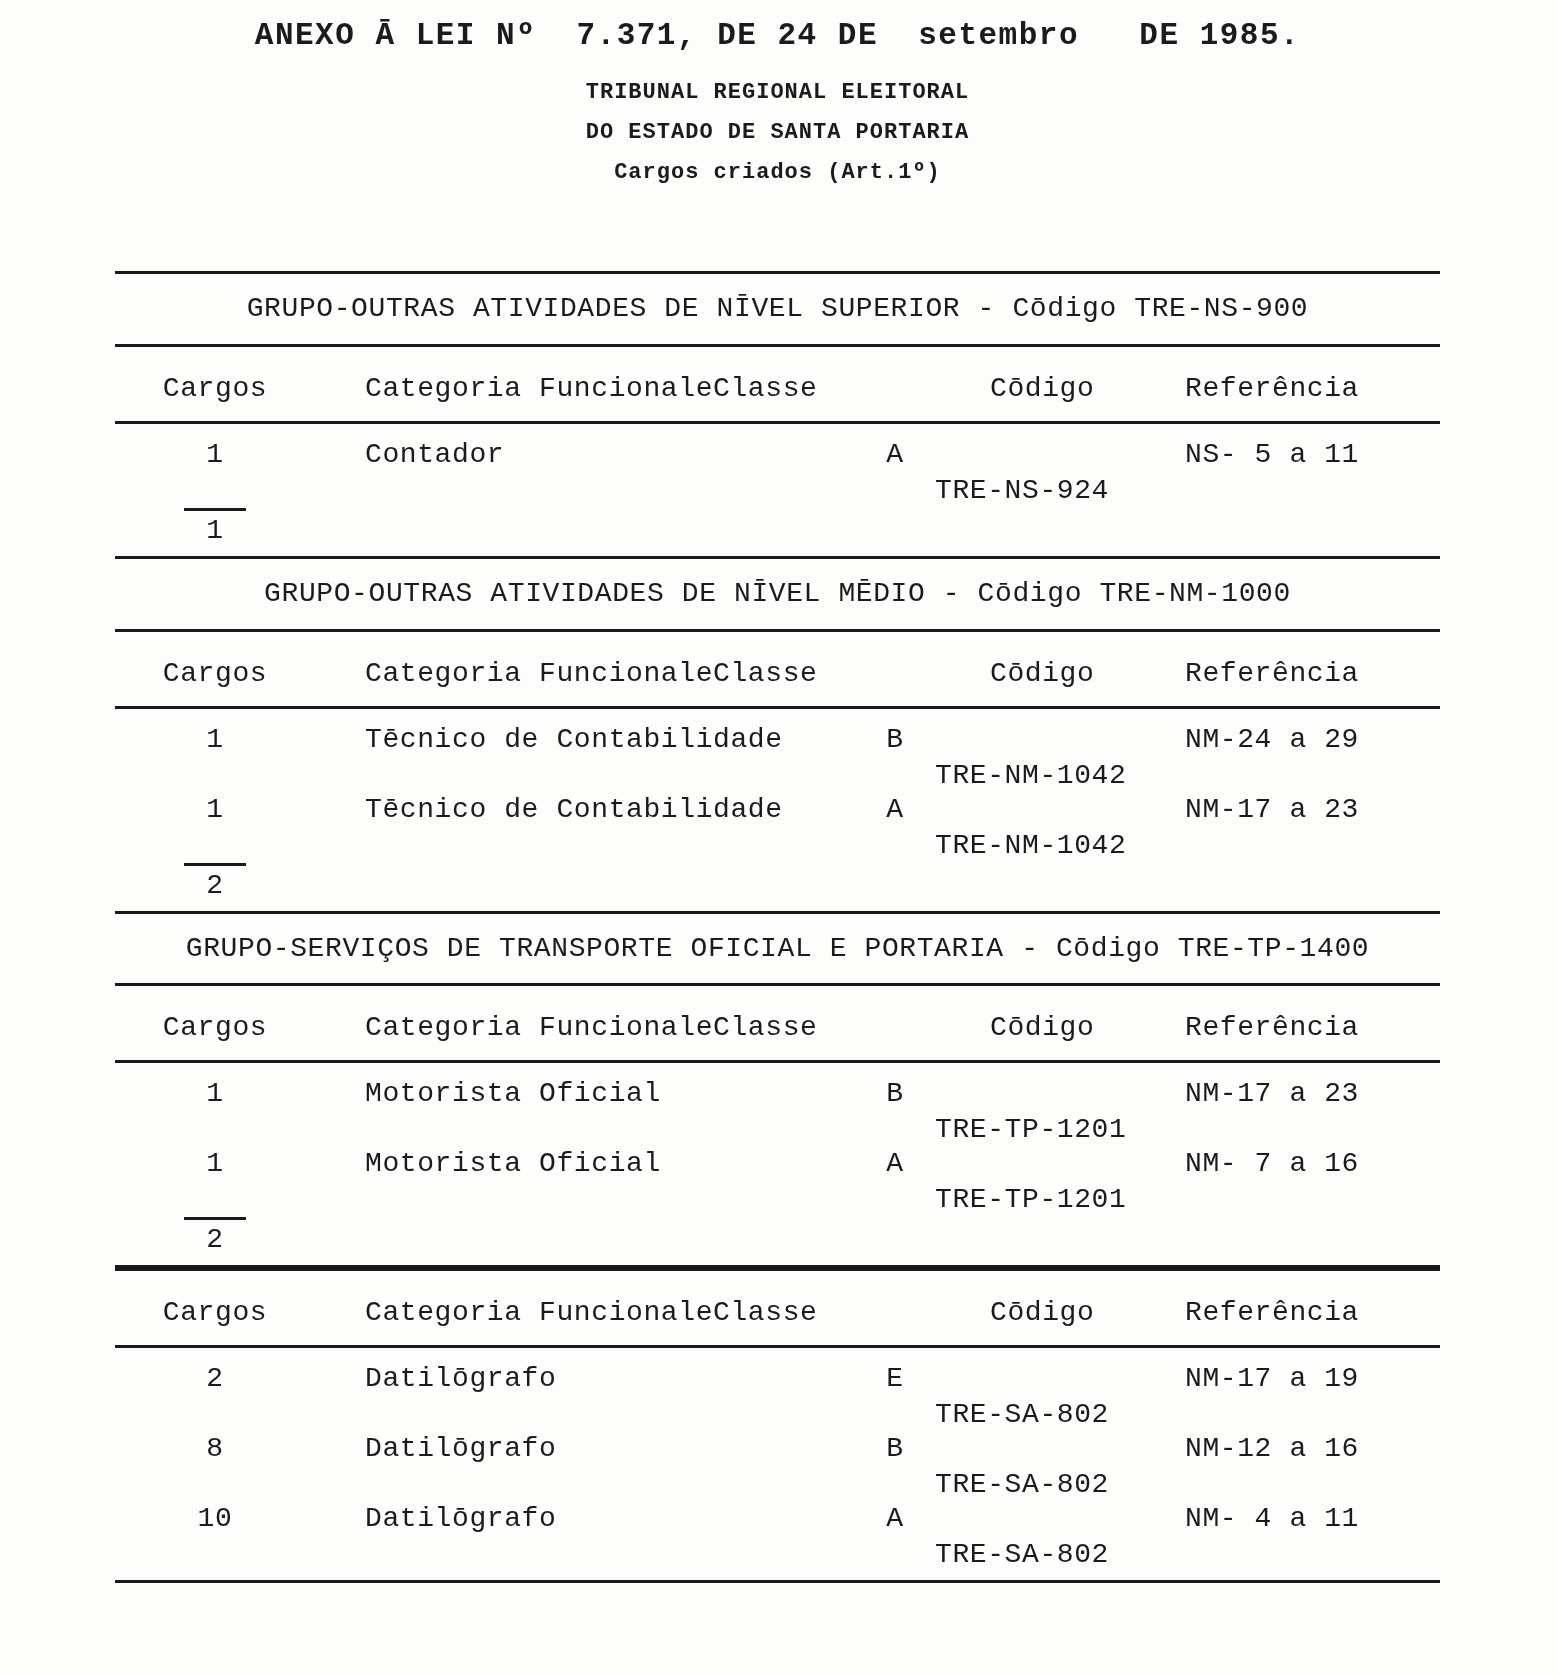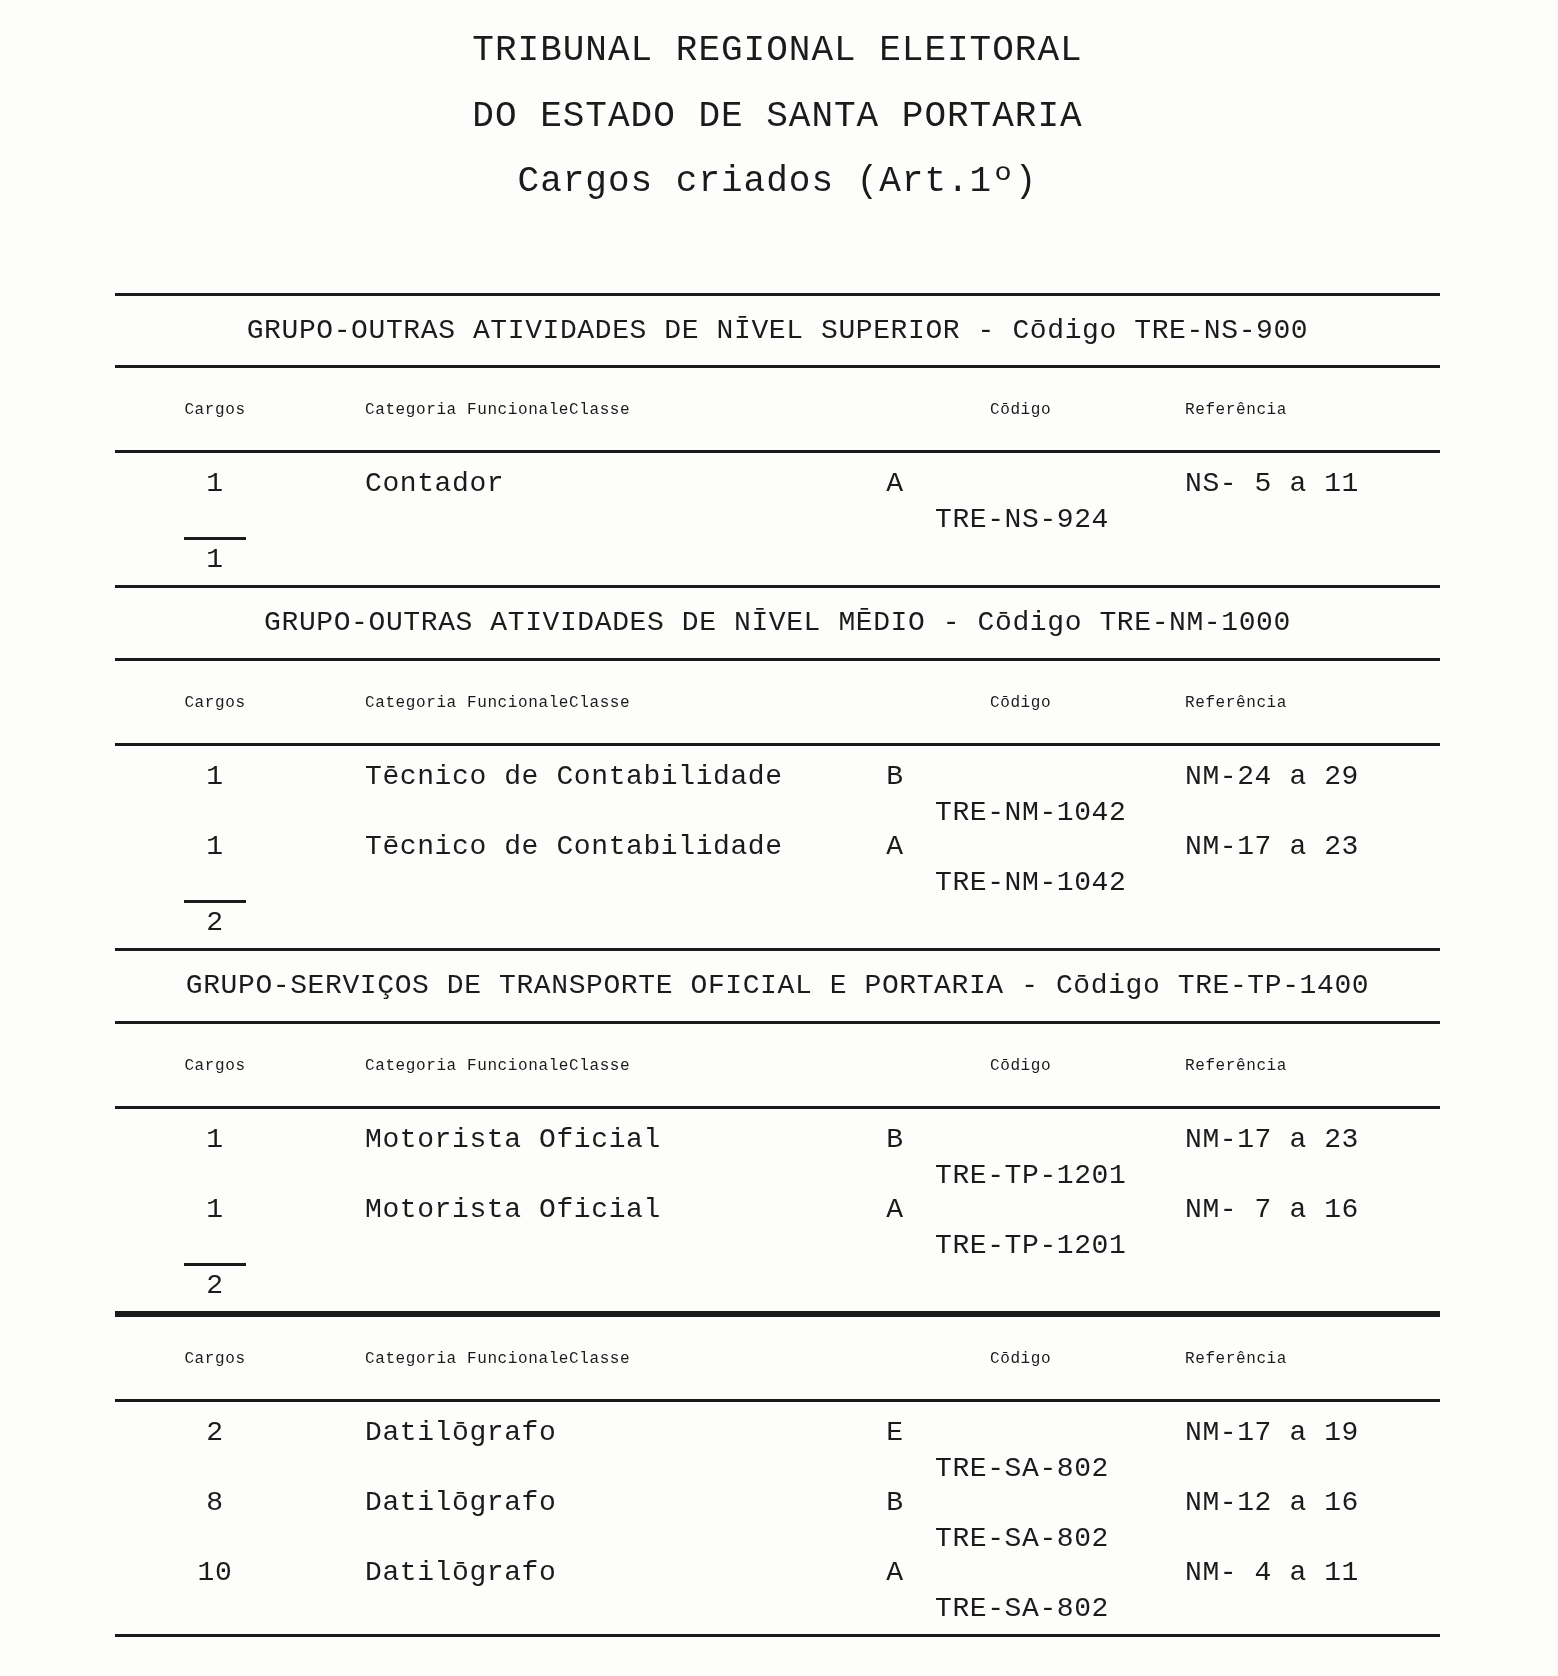--- a/index.html
+++ b/index.html
@@ -22,23 +22,24 @@
     margin-bottom: 78px;
   }
   .title-line {
     font-size: 31px;
     font-weight: bold;
     letter-spacing: 1.5px;
     margin-bottom: 20px;
     white-space: pre;
   }
   .org-line, .subtitle-line {
-    font-size: 36px;
+    font-size: 22px;
     letter-spacing: 1px;
     line-height: 1.82;
+    font-weight: bold;
   }
   .rule {
     height: 0;
     border-top: 3px solid #1a1a1a;
   }
   .section-title {
     text-align: center;
     font-size: 28px;
     letter-spacing: 0.6px;
     padding: 16px 0;
@@ -48,23 +49,23 @@
   .row, .total-row {
     display: grid;
     grid-template-columns: 200px 540px 80px 250px 1fr;
     font-size: 28px;
     letter-spacing: 0.6px;
     line-height: 34px;
   }
   .header-row {
     display: grid;
     grid-template-columns: 200px 620px 250px 1fr;
-    font-size: 16px;
+    font-size: 28px;
     letter-spacing: 0.6px;
-    padding: 24px 0 22px 0;
+    padding: 24px 0 14px 0;
     line-height: 36px;
   }
   .col-cargos { text-align: center; }
   .col-cat-classe {
     display: flex;
     padding-left: 50px;
     padding-right: 0;
   }
   .header-codigo { padding-left: 55px; }
   .col-categoria { padding-left: 50px; }
@@ -79,20 +80,21 @@
     border-top: 3px solid #1a1a1a;
     padding: 3px 14px 0 14px;
     min-width: 34px;
     text-align: center;
   }
 </style>
 </head>
 <body>
 
 <div class="doc-header">
+  <div class="title-line">ANEXO Ā LEI Nº  7.371, DE 24 DE  setembro   DE 1985.</div>
   <div class="org-line">TRIBUNAL REGIONAL ELEITORAL</div>
   <div class="org-line">DO ESTADO DE SANTA PORTARIA</div>
   <div class="subtitle-line">Cargos criados (Art.1º)</div>
 </div>
 
 <div>
   <div class="rule"></div>
   <div class="section-title">GRUPO-OUTRAS ATIVIDADES DE NĪVEL SUPERIOR - Cōdigo TRE-NS-900</div>
   <div class="rule"></div>
   <div class="header-row">

